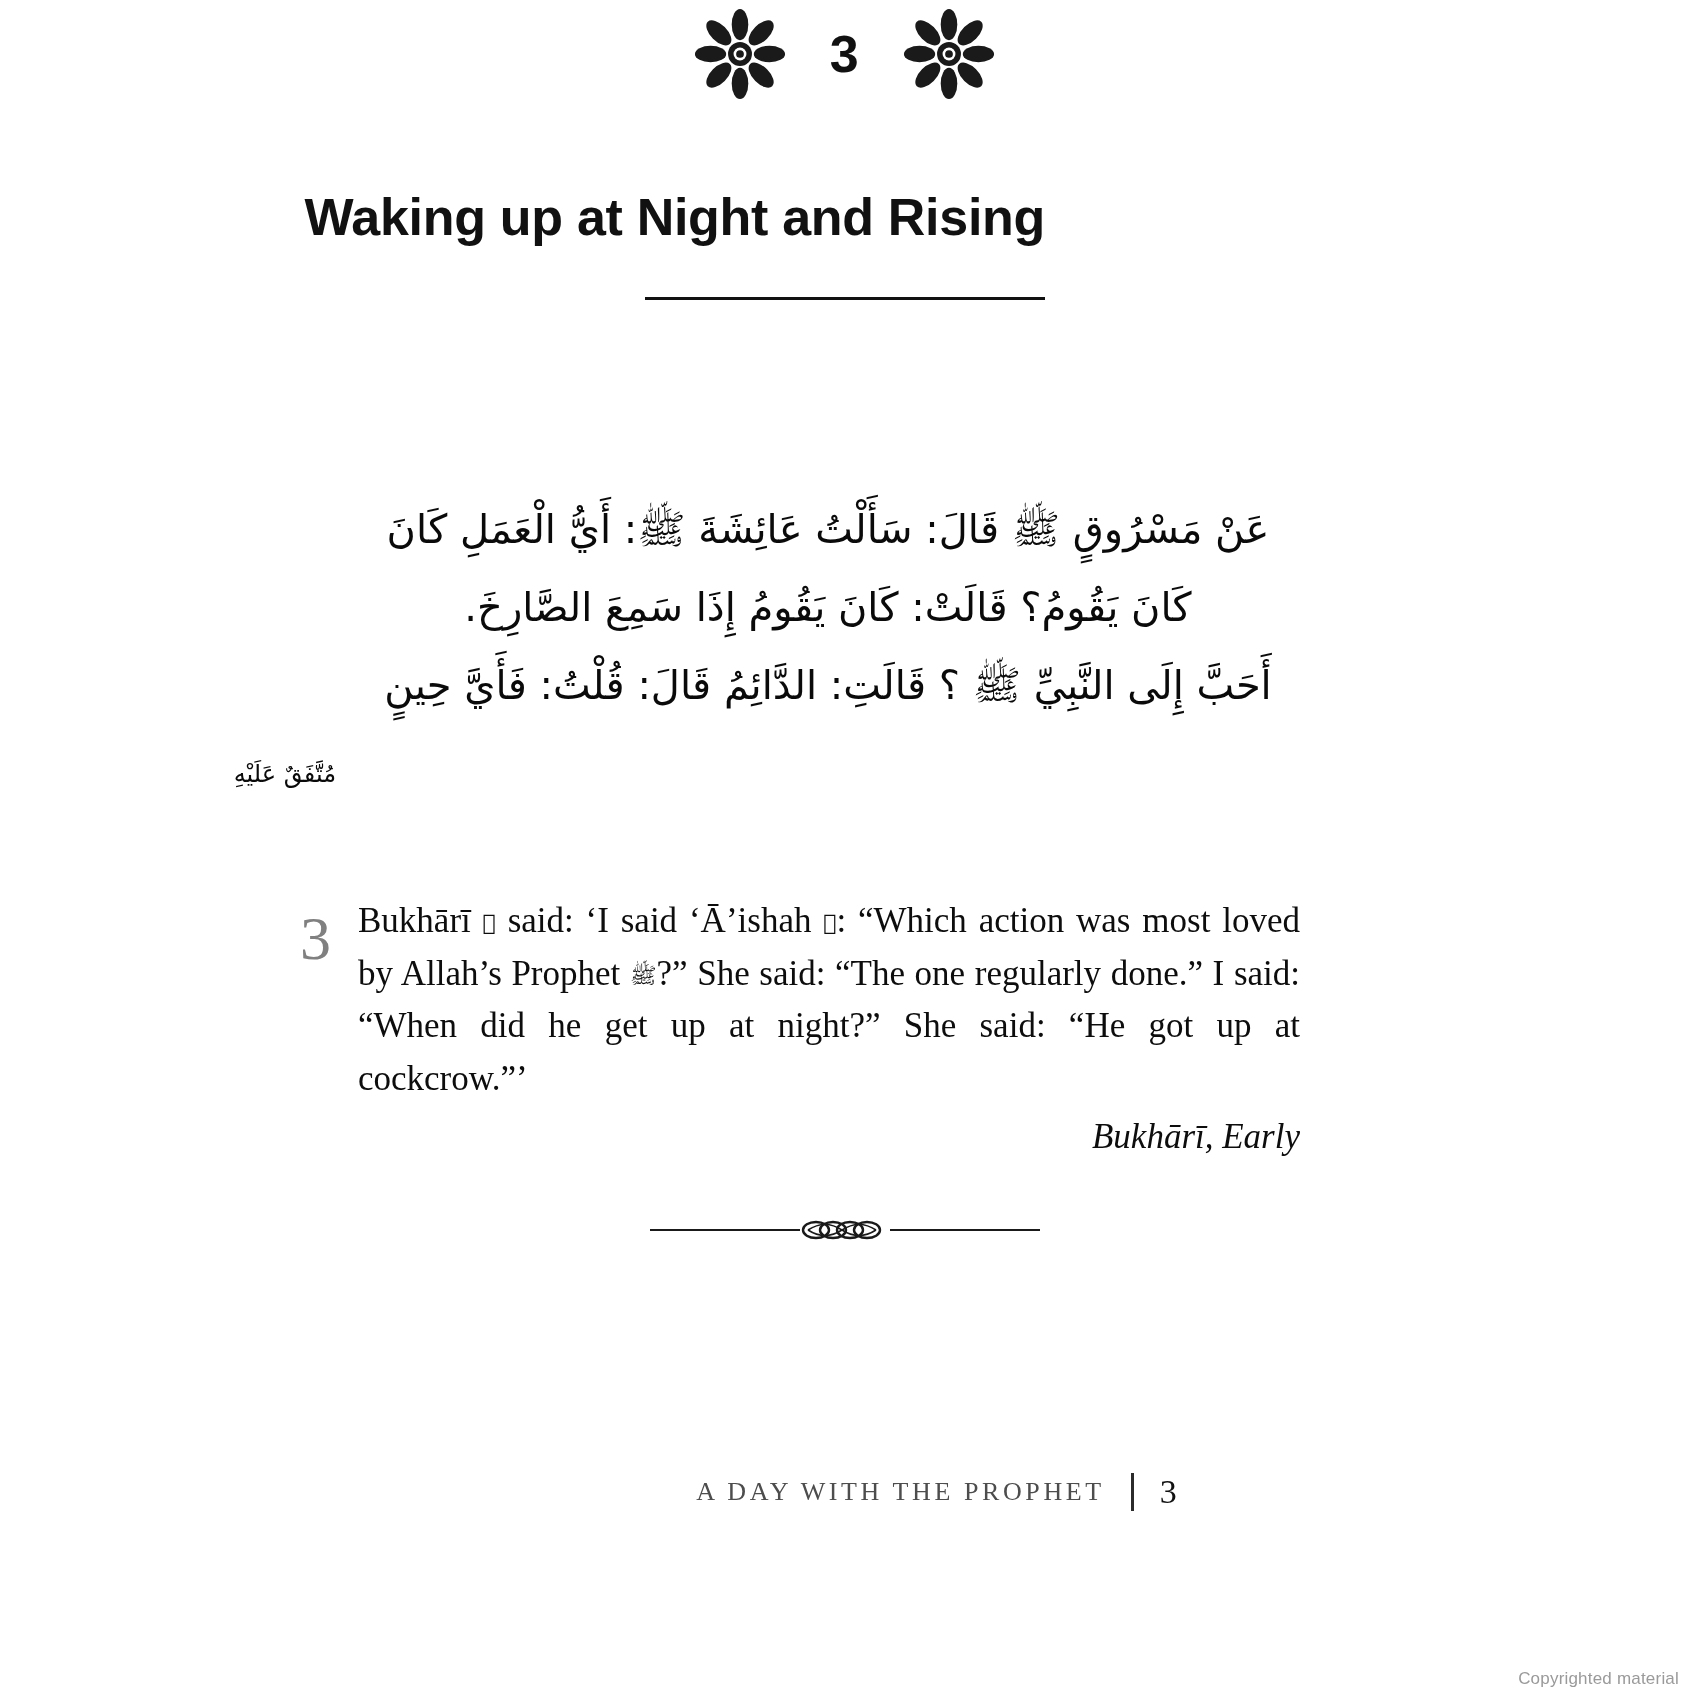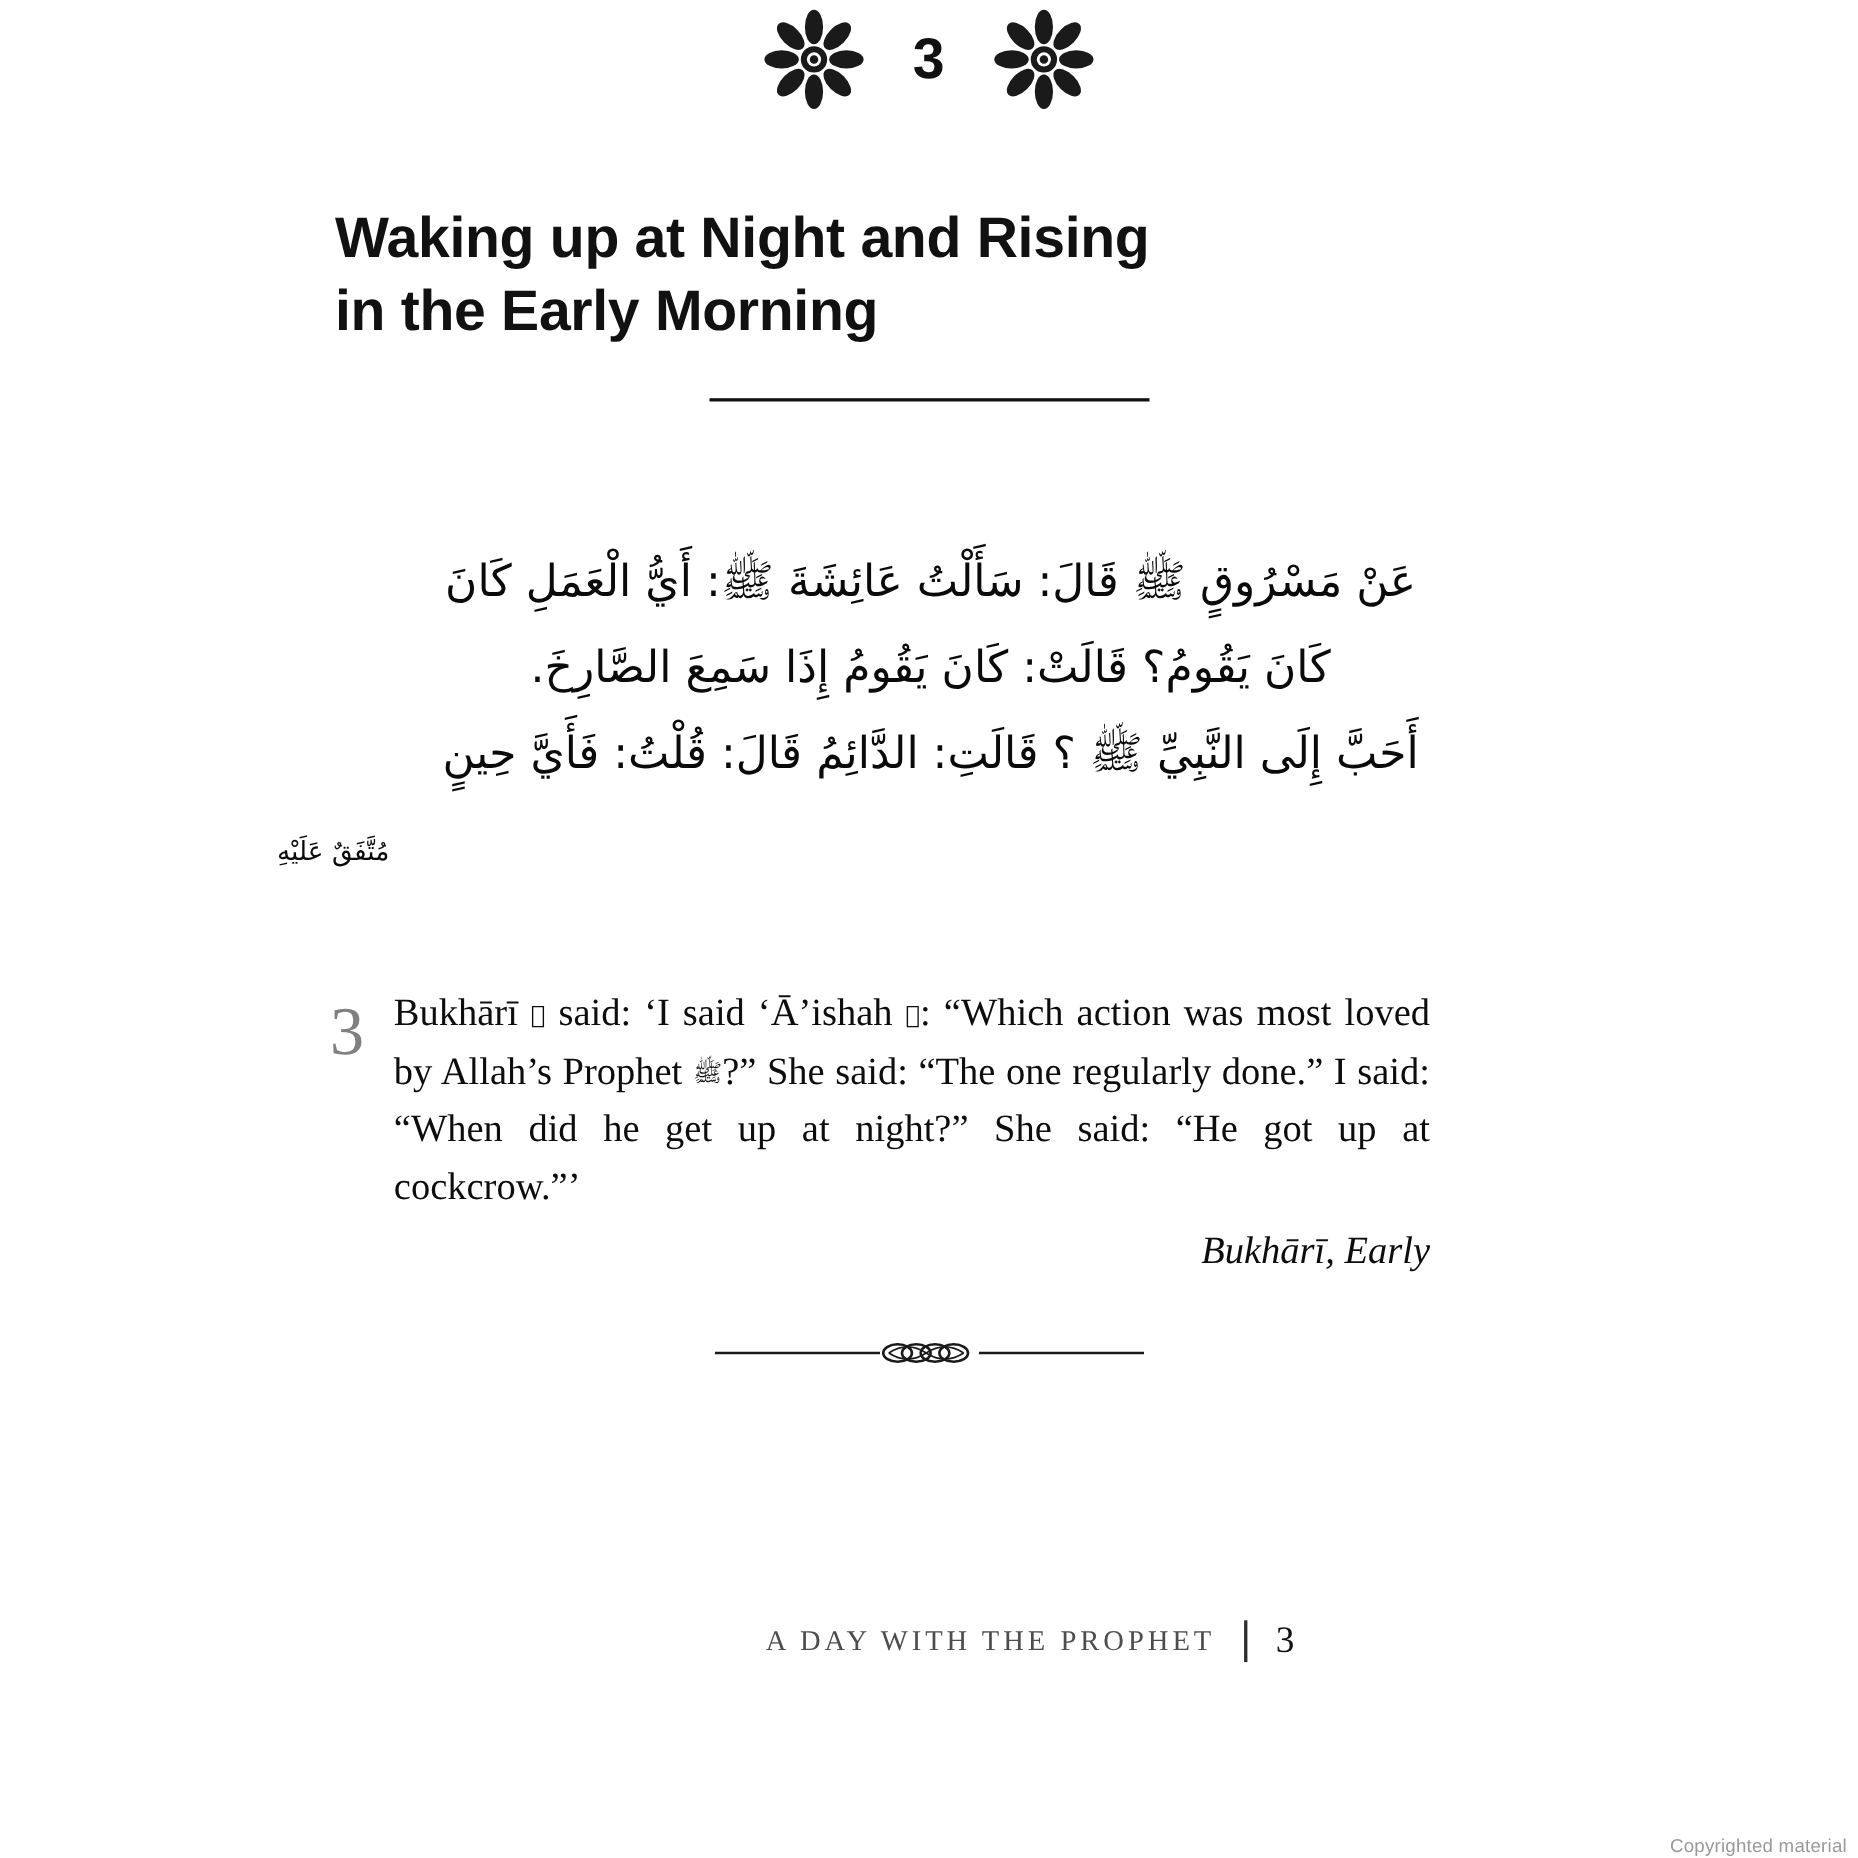--- a/index.html
+++ b/index.html
@@ -70,21 +70,21 @@
     width: 400px;
     height: 3px;
     background: #111;
     margin: 46px auto 0 auto;
   }
 
   
   .arabic-block {
     position: absolute;
     top: 490px;
-    left: 328px;
+    left: 310px;
     width: 1036px;
     direction: rtl;
     text-align: center;
   }
   .arabic-line {
     font-family: "DejaVu Sans", sans-serif;
     font-size: 40px;
     line-height: 1.95;
     color: #0a0a0a;
     white-space: nowrap;
@@ -246,21 +246,20 @@
           <circle cx="50" cy="50" r="7" fill="#ffffff"></circle>
           <circle cx="50" cy="50" r="4.2"></circle>
         </g>
       </svg>
     </span>
   </div>
 
   <div class="title-block">
     <h1 class="chapter-title">
       <span>Waking up at Night and Rising</span><br>
-      <span>in the Early Morning</span>
     </h1>
     <div class="title-rule"></div>
   </div>
 
   <div class="arabic-block">
     <div class="arabic-line">عَنْ مَسْرُوقٍ ﷺ قَالَ: سَأَلْتُ عَائِشَةَ ﷺ: أَيُّ الْعَمَلِ كَانَ</div>
     <div class="arabic-line">كَانَ يَقُومُ؟ قَالَتْ: كَانَ يَقُومُ إِذَا سَمِعَ الصَّارِخَ.</div>
     <div class="arabic-line">أَحَبَّ إِلَى النَّبِيِّ ﷺ ؟ قَالَتِ: الدَّائِمُ قَالَ: قُلْتُ: فَأَيَّ حِينٍ</div>
     <div class="arabic-source">مُتَّفَقٌ عَلَيْهِ</div>
   </div>

